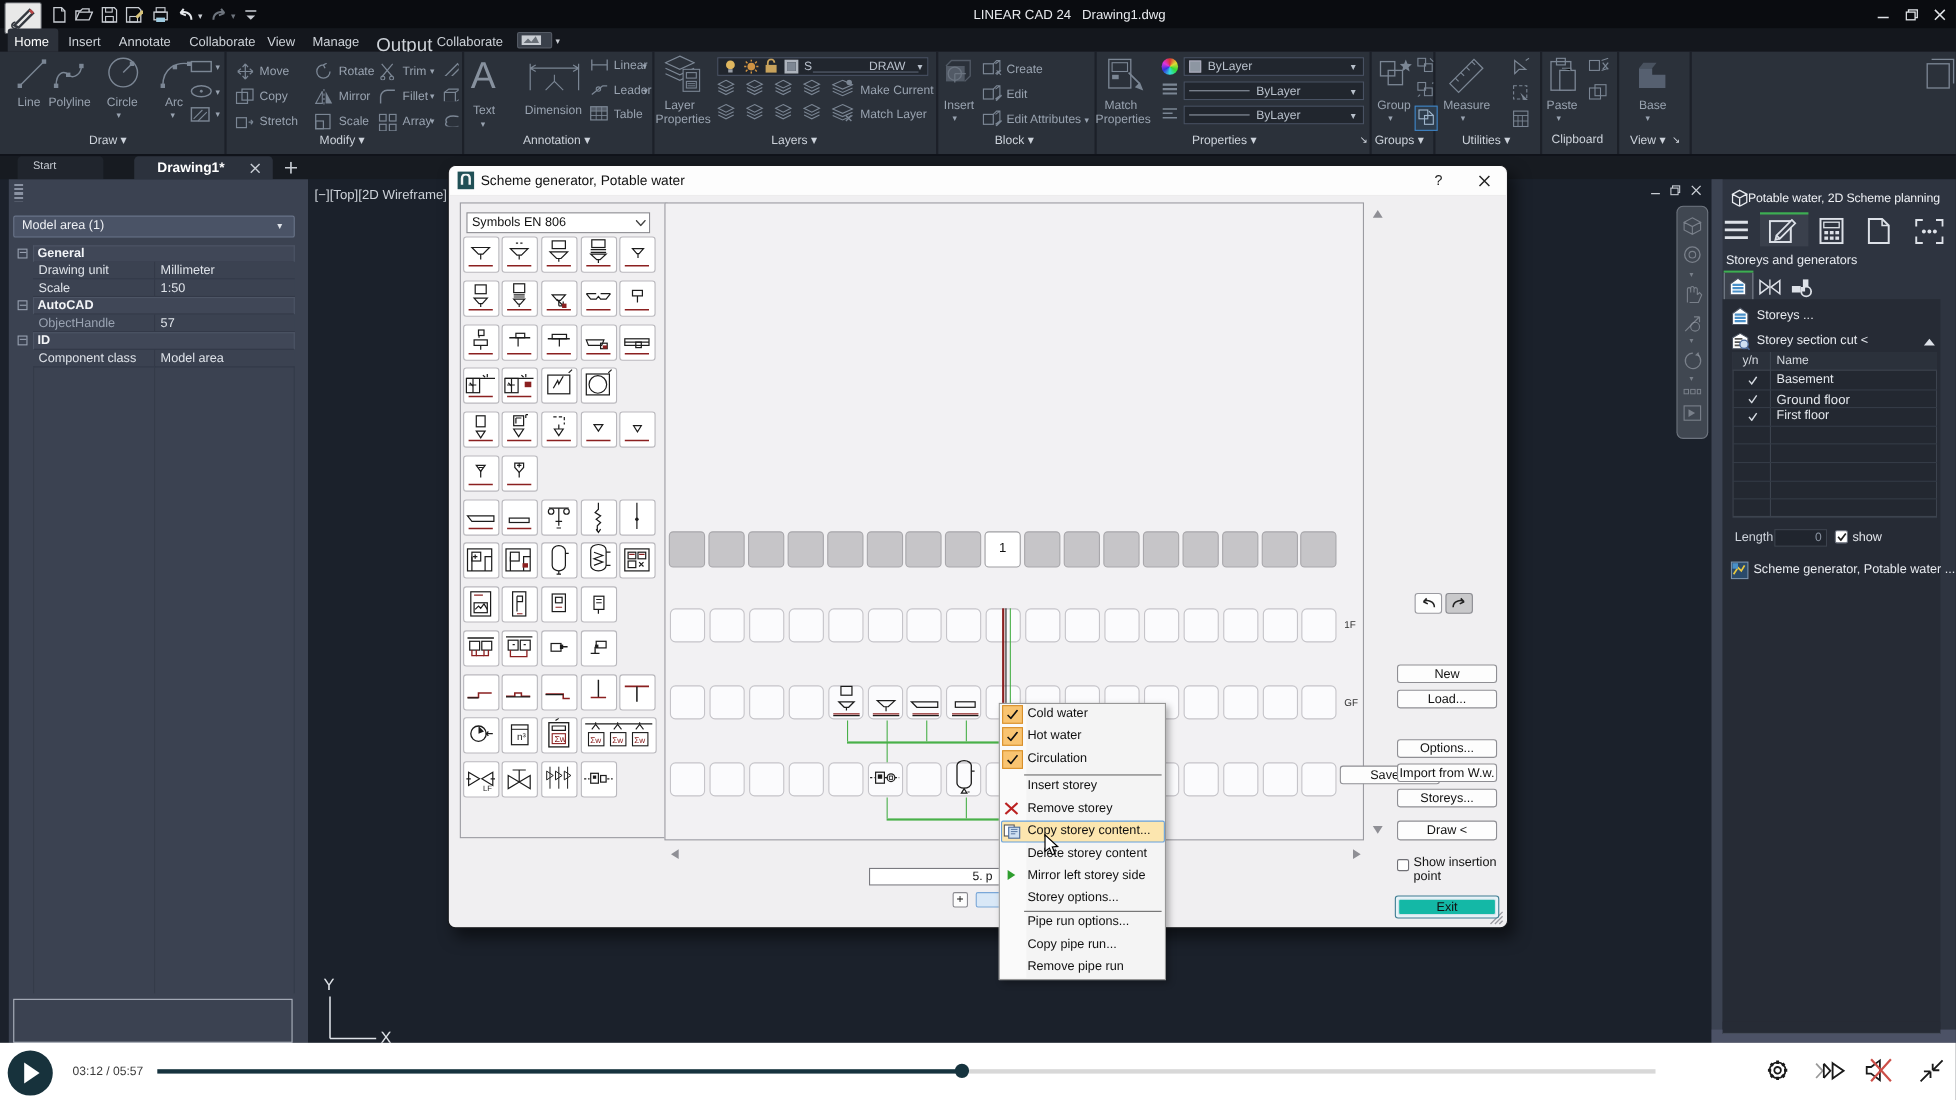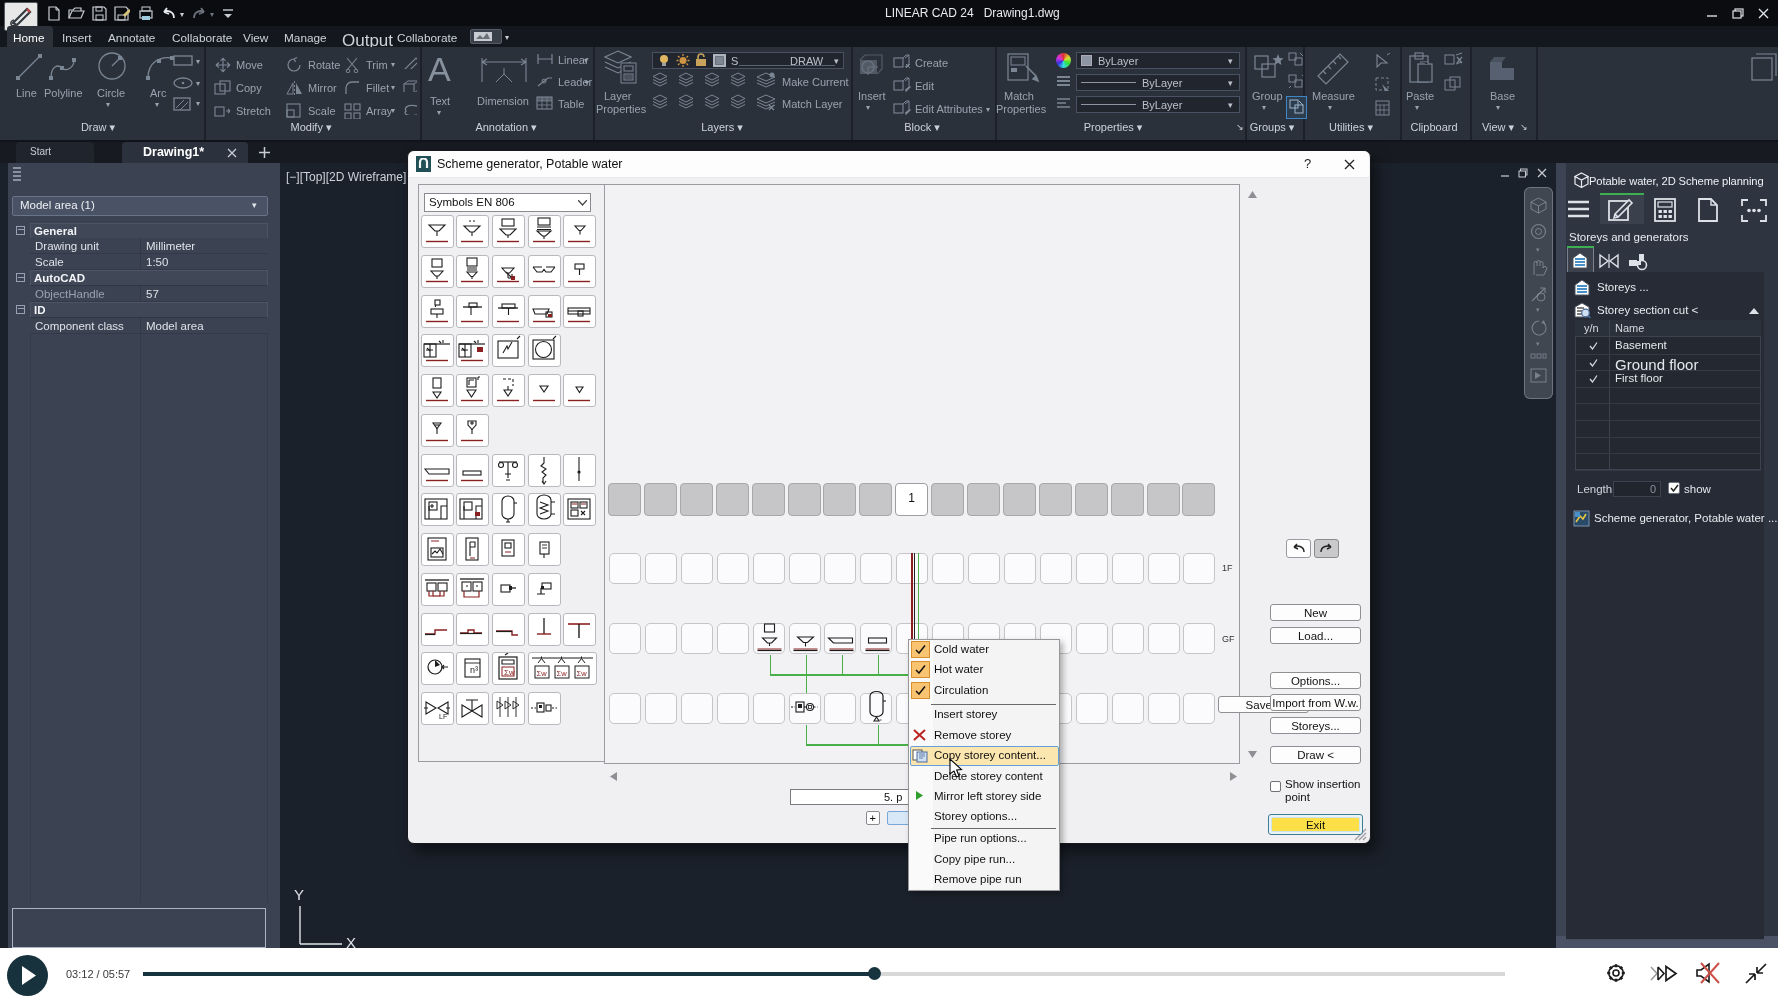--- a/index.html
+++ b/index.html
@@ -1431,21 +1431,21 @@
 <div class="btn" style="left:1270px;top:626.5px;width:91px;height:17px;">Load...</div>
 <div class="btn" style="left:1218px;top:649px;width:91px;height:17px;margin-top:47px;">Save...</div>
 <div class="btn" style="left:1270px;top:671.5px;width:91px;height:17px;">Options...</div>
 <div class="btn" style="left:1270px;top:694px;width:91px;height:17px;">Import from W.w.</div>
 <div class="btn" style="left:1270px;top:716.5px;width:91px;height:17px;">Storeys...</div>
 <div class="btn" style="left:1270px;top:746px;width:91px;height:17.5px;">Draw &lt;</div>
 <div class="a" style="left:1270px;top:781px;width:11px;height:11px;background:#fff;border:1px solid #707076;border-radius:2px;"></div>
 <div class="a" style="left:1285px;top:778px;color:#111;font-size:11.5px;">Show insertion</div>
 <div class="a" style="left:1285px;top:791px;color:#111;font-size:11.5px;">point</div>
 <div class="a" style="left:1268px;top:814px;width:95px;height:21px;background:#e8f3f8;border:1px solid #3f7d92;border-radius:3px;"></div>
-<div class="a" style="left:1271px;top:817px;width:89px;height:15px;background:#fde047;border:1px solid #cfe3ea;border-radius:2px;font-size:11.5px;color:#111;text-align:center;line-height:15px;">Exit</div>
+<div class="a" style="left:1271px;top:817px;width:89px;height:15px;background:#14b8a6;border:1px solid #cfe3ea;border-radius:2px;font-size:11.5px;color:#111;text-align:center;line-height:15px;">Exit</div>
 <div class="a" style="left:908px;top:639px;width:152px;height:252px;background:#f4f4f4;border:1px solid #979797;box-shadow:3px 3px 6px rgba(0,0,0,0.3);z-index:50;"></div>
 <div class="a" style="left:909px;top:640px;width:24px;height:249px;background:#fafafa;z-index:51;"></div>
 <div class="a" style="left:911px;top:641.0px;width:19px;height:17px;background:#f9c471;border:1px solid #d88f2a;z-index:55;"></div>
 <div class="a ic" style="left:915px;top:645.0px;z-index:56;">
     <svg width="11" height="9" viewBox="0 0 11 9">
       <path d="M1 5l3 3 6-7.5" fill="none" stroke="#111" stroke-width="1.5"></path>
     </svg>
   </div>
 <div class="mi" style="left:934px;top:643.0px;z-index:55;">Cold water</div>
 <div class="a" style="left:911px;top:661.4px;width:19px;height:17px;background:#f9c471;border:1px solid #d88f2a;z-index:55;"></div>
@@ -1600,21 +1600,21 @@
       <path d="M1 4l2.5 3 4.5-6.5" fill="none" stroke="#d5dae1" stroke-width="1.3"></path>
     </svg>
   </div>
 <div class="a" style="left:1615px;top:339.0px;color:#e4e7ec;font-size:11.5px;">Basement</div>
 <div class="a" style="left:1575px;top:370.20000000000005px;width:186px;border-top:1px solid #343b46;"></div>
 <div class="a ic" style="left:1589px;top:358.6px;">
     <svg width="9" height="8" viewBox="0 0 9 8">
       <path d="M1 4l2.5 3 4.5-6.5" fill="none" stroke="#d5dae1" stroke-width="1.3"></path>
     </svg>
   </div>
-<div class="a" style="left:1615px;top:355.6px;color:#e4e7ec;font-size:15px;">Ground floor</div>
+<div class="a" style="left:1615px;top:355.6px;color:#e4e7ec;font-size:12px;">Ground floor</div>
 <div class="a" style="left:1575px;top:386.8px;width:186px;border-top:1px solid #343b46;"></div>
 <div class="a ic" style="left:1589px;top:375.2px;">
     <svg width="9" height="8" viewBox="0 0 9 8">
       <path d="M1 4l2.5 3 4.5-6.5" fill="none" stroke="#d5dae1" stroke-width="1.3"></path>
     </svg>
   </div>
 <div class="a" style="left:1615px;top:372.2px;color:#e4e7ec;font-size:11.5px;">First floor</div>
 <div class="a" style="left:1575px;top:403.40000000000003px;width:186px;border-top:1px solid #343b46;"></div>
 <div class="a" style="left:1575px;top:420.0px;width:186px;border-top:1px solid #343b46;"></div>
 <div class="a" style="left:1575px;top:436.6px;width:186px;border-top:1px solid #343b46;"></div>

